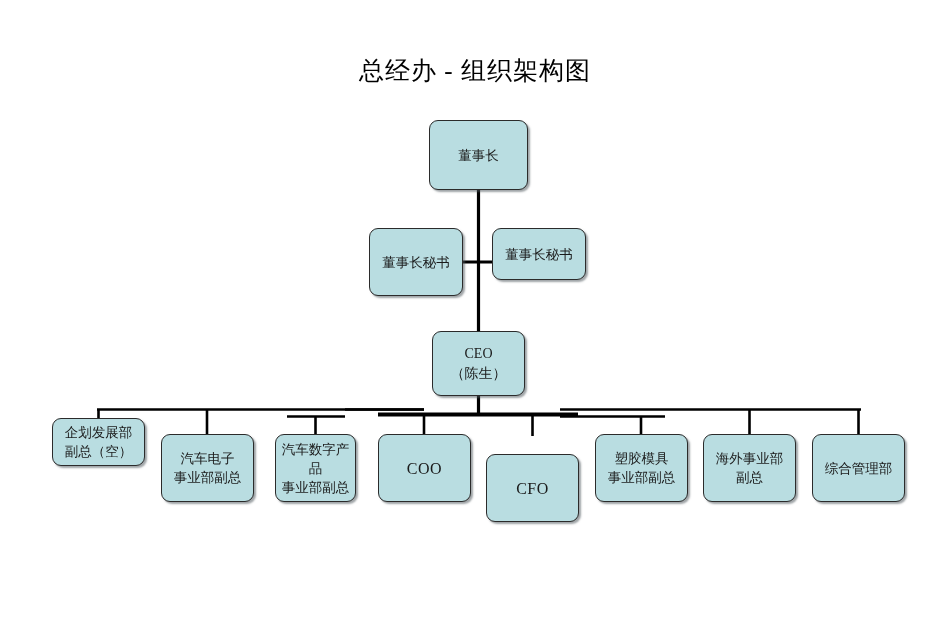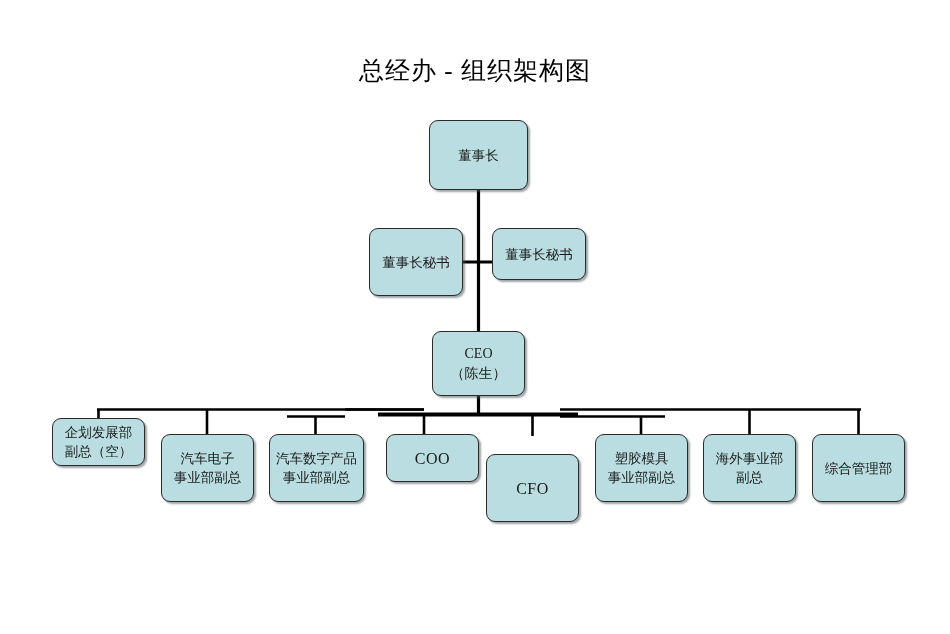--- a/index.html
+++ b/index.html
@@ -133,26 +133,26 @@
   <div class="node" style="left:52px; top:418px; width:93px; height:48px;">
     <span>企划发展部
 副总（空）</span>
   </div>
 
   <div class="node" style="left:161px; top:434px; width:93px; height:68px;">
     <span>汽车电子
 事业部副总</span>
   </div>
 
-  <div class="node" style="left:269px; top:434px; width:95px; height:68px;text-align:center;">
+  <div class="node" style="left:275px; top:434px; width:81px; height:68px;text-align:center;">
     <span>汽车数字产品
 事业部副总</span>
   </div>
 
-  <div class="node latin" style="left:378px; top:434px; width:93px; height:48px;margin-left:8px;">
+  <div class="node latin" style="left:378px; top:434px; width:93px; height:68px;">
     <span>COO</span>
   </div>
 
   <div class="node latin" style="left:486px; top:454px; width:93px; height:68px;">
     <span>CFO</span>
   </div>
 
   <div class="node" style="left:595px; top:434px; width:93px; height:68px;">
     <span>塑胶模具
 事业部副总</span>

